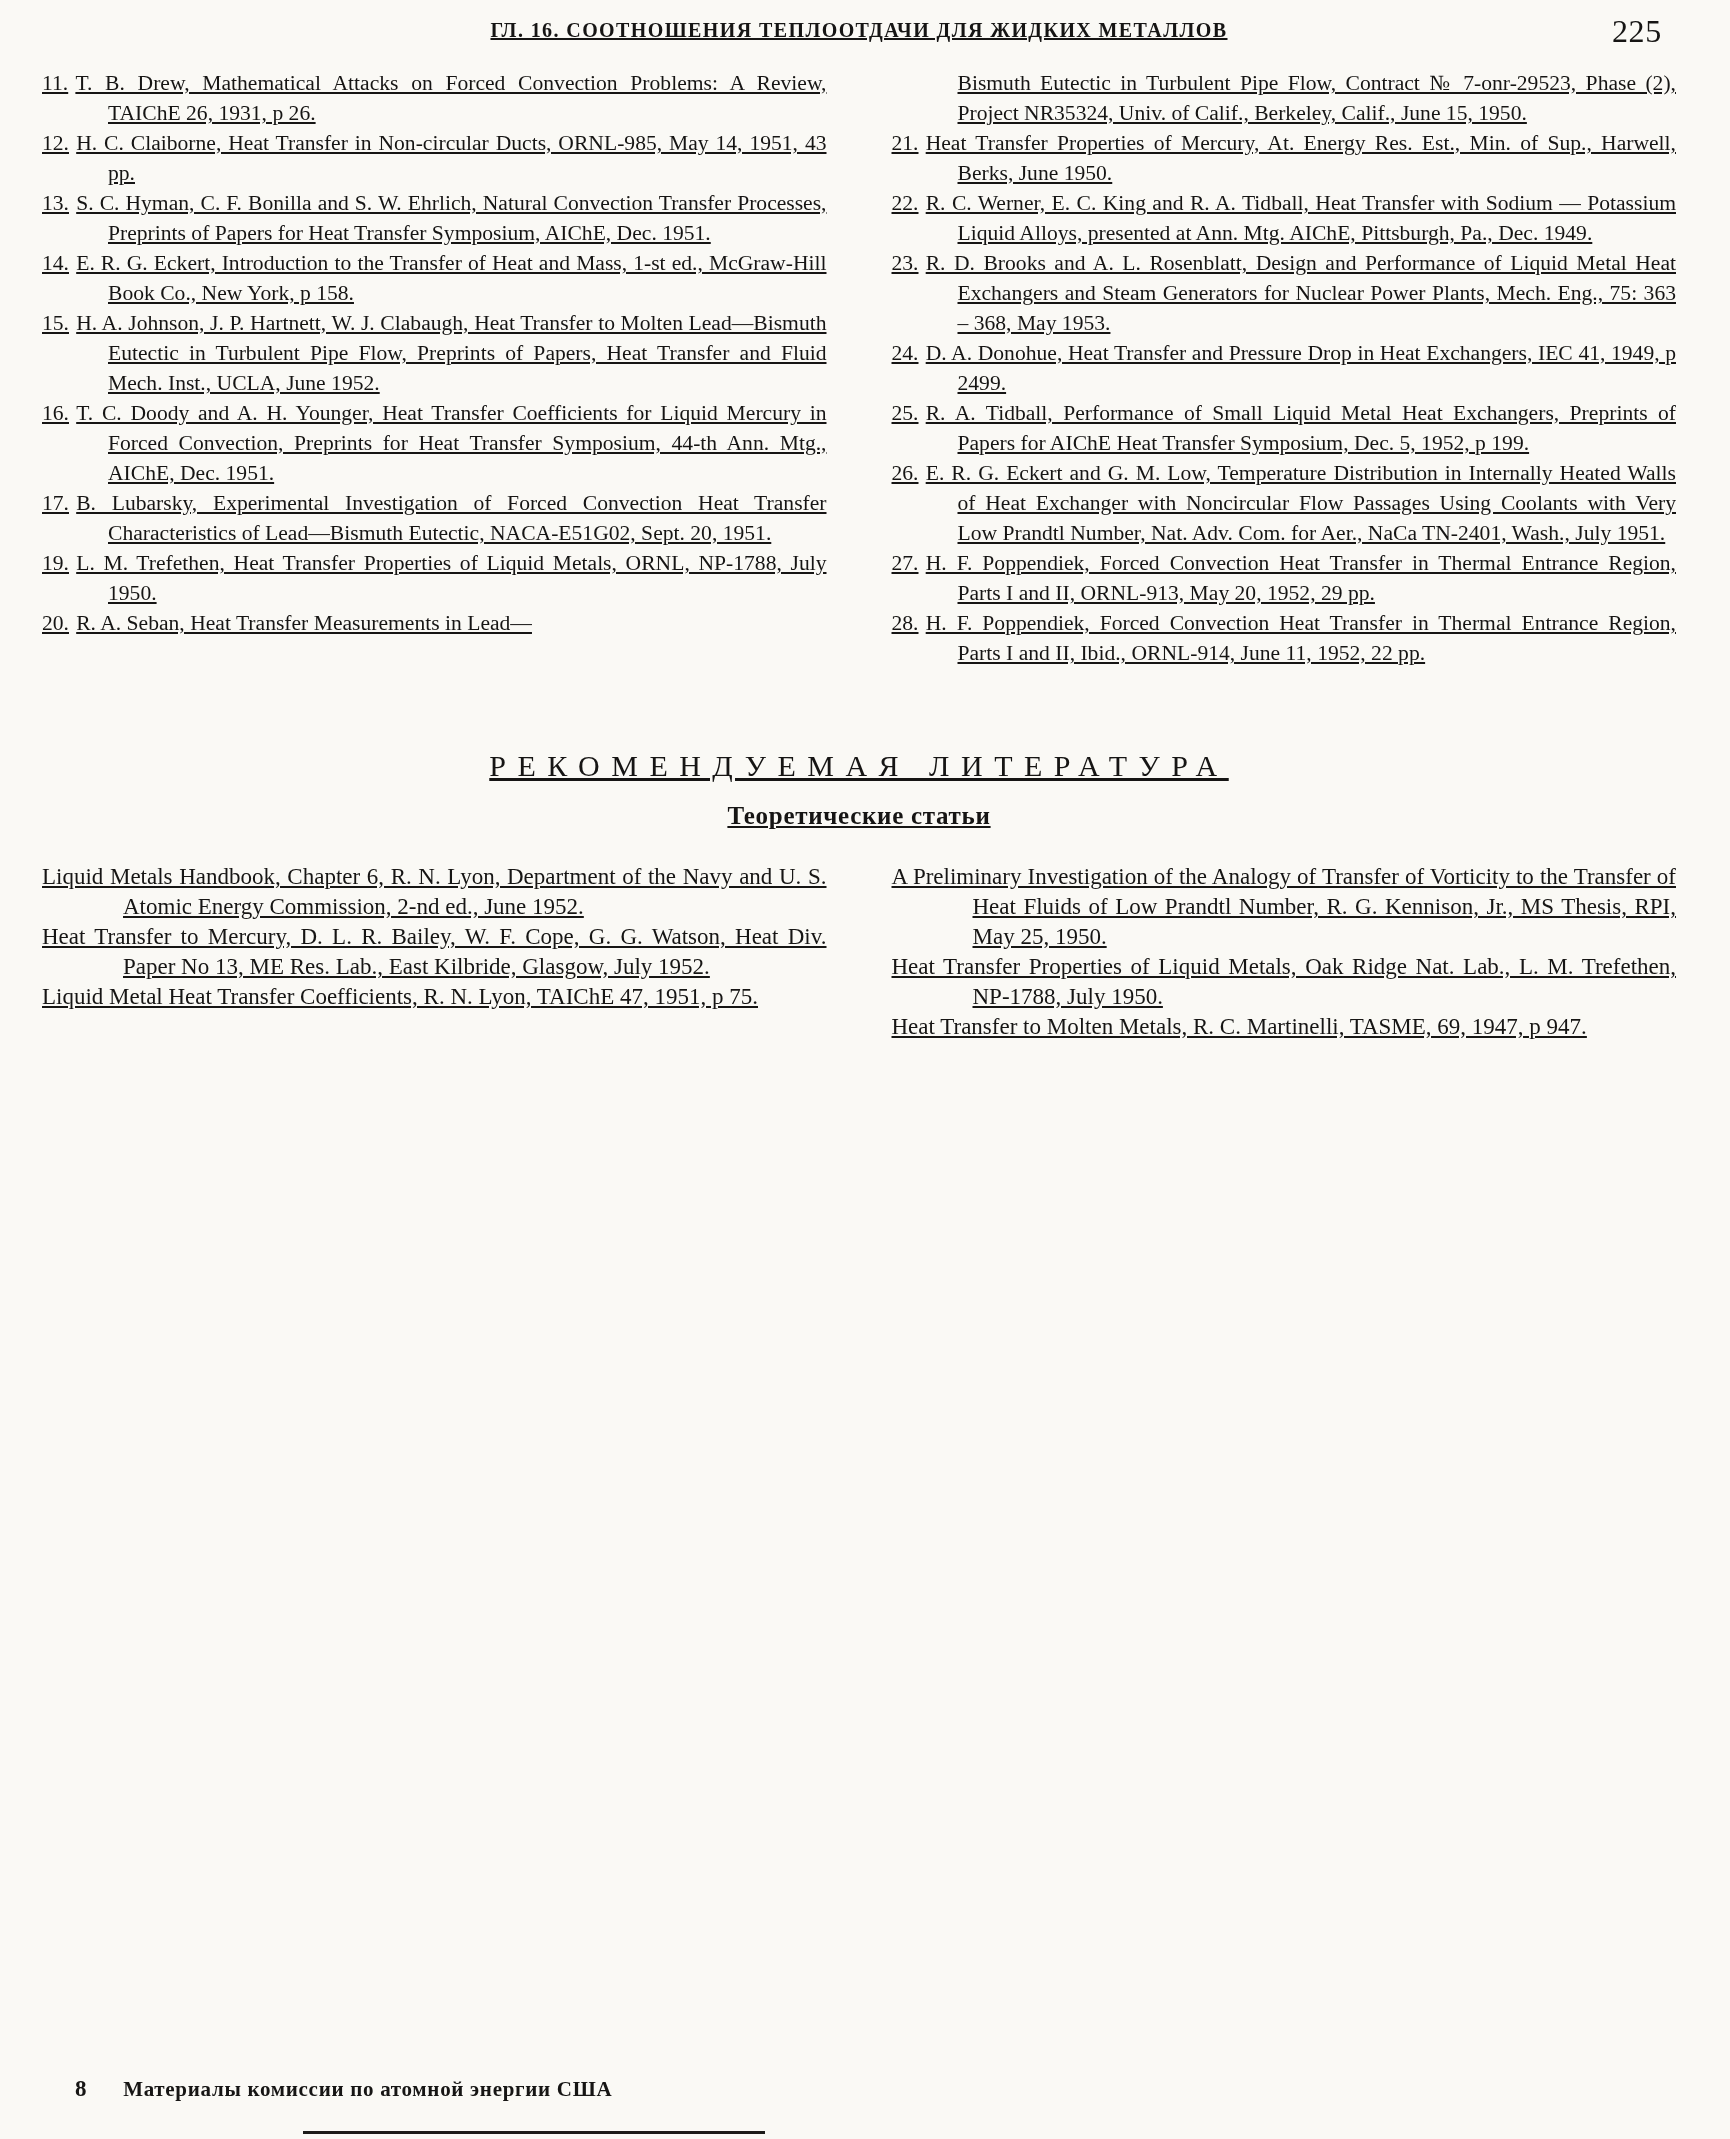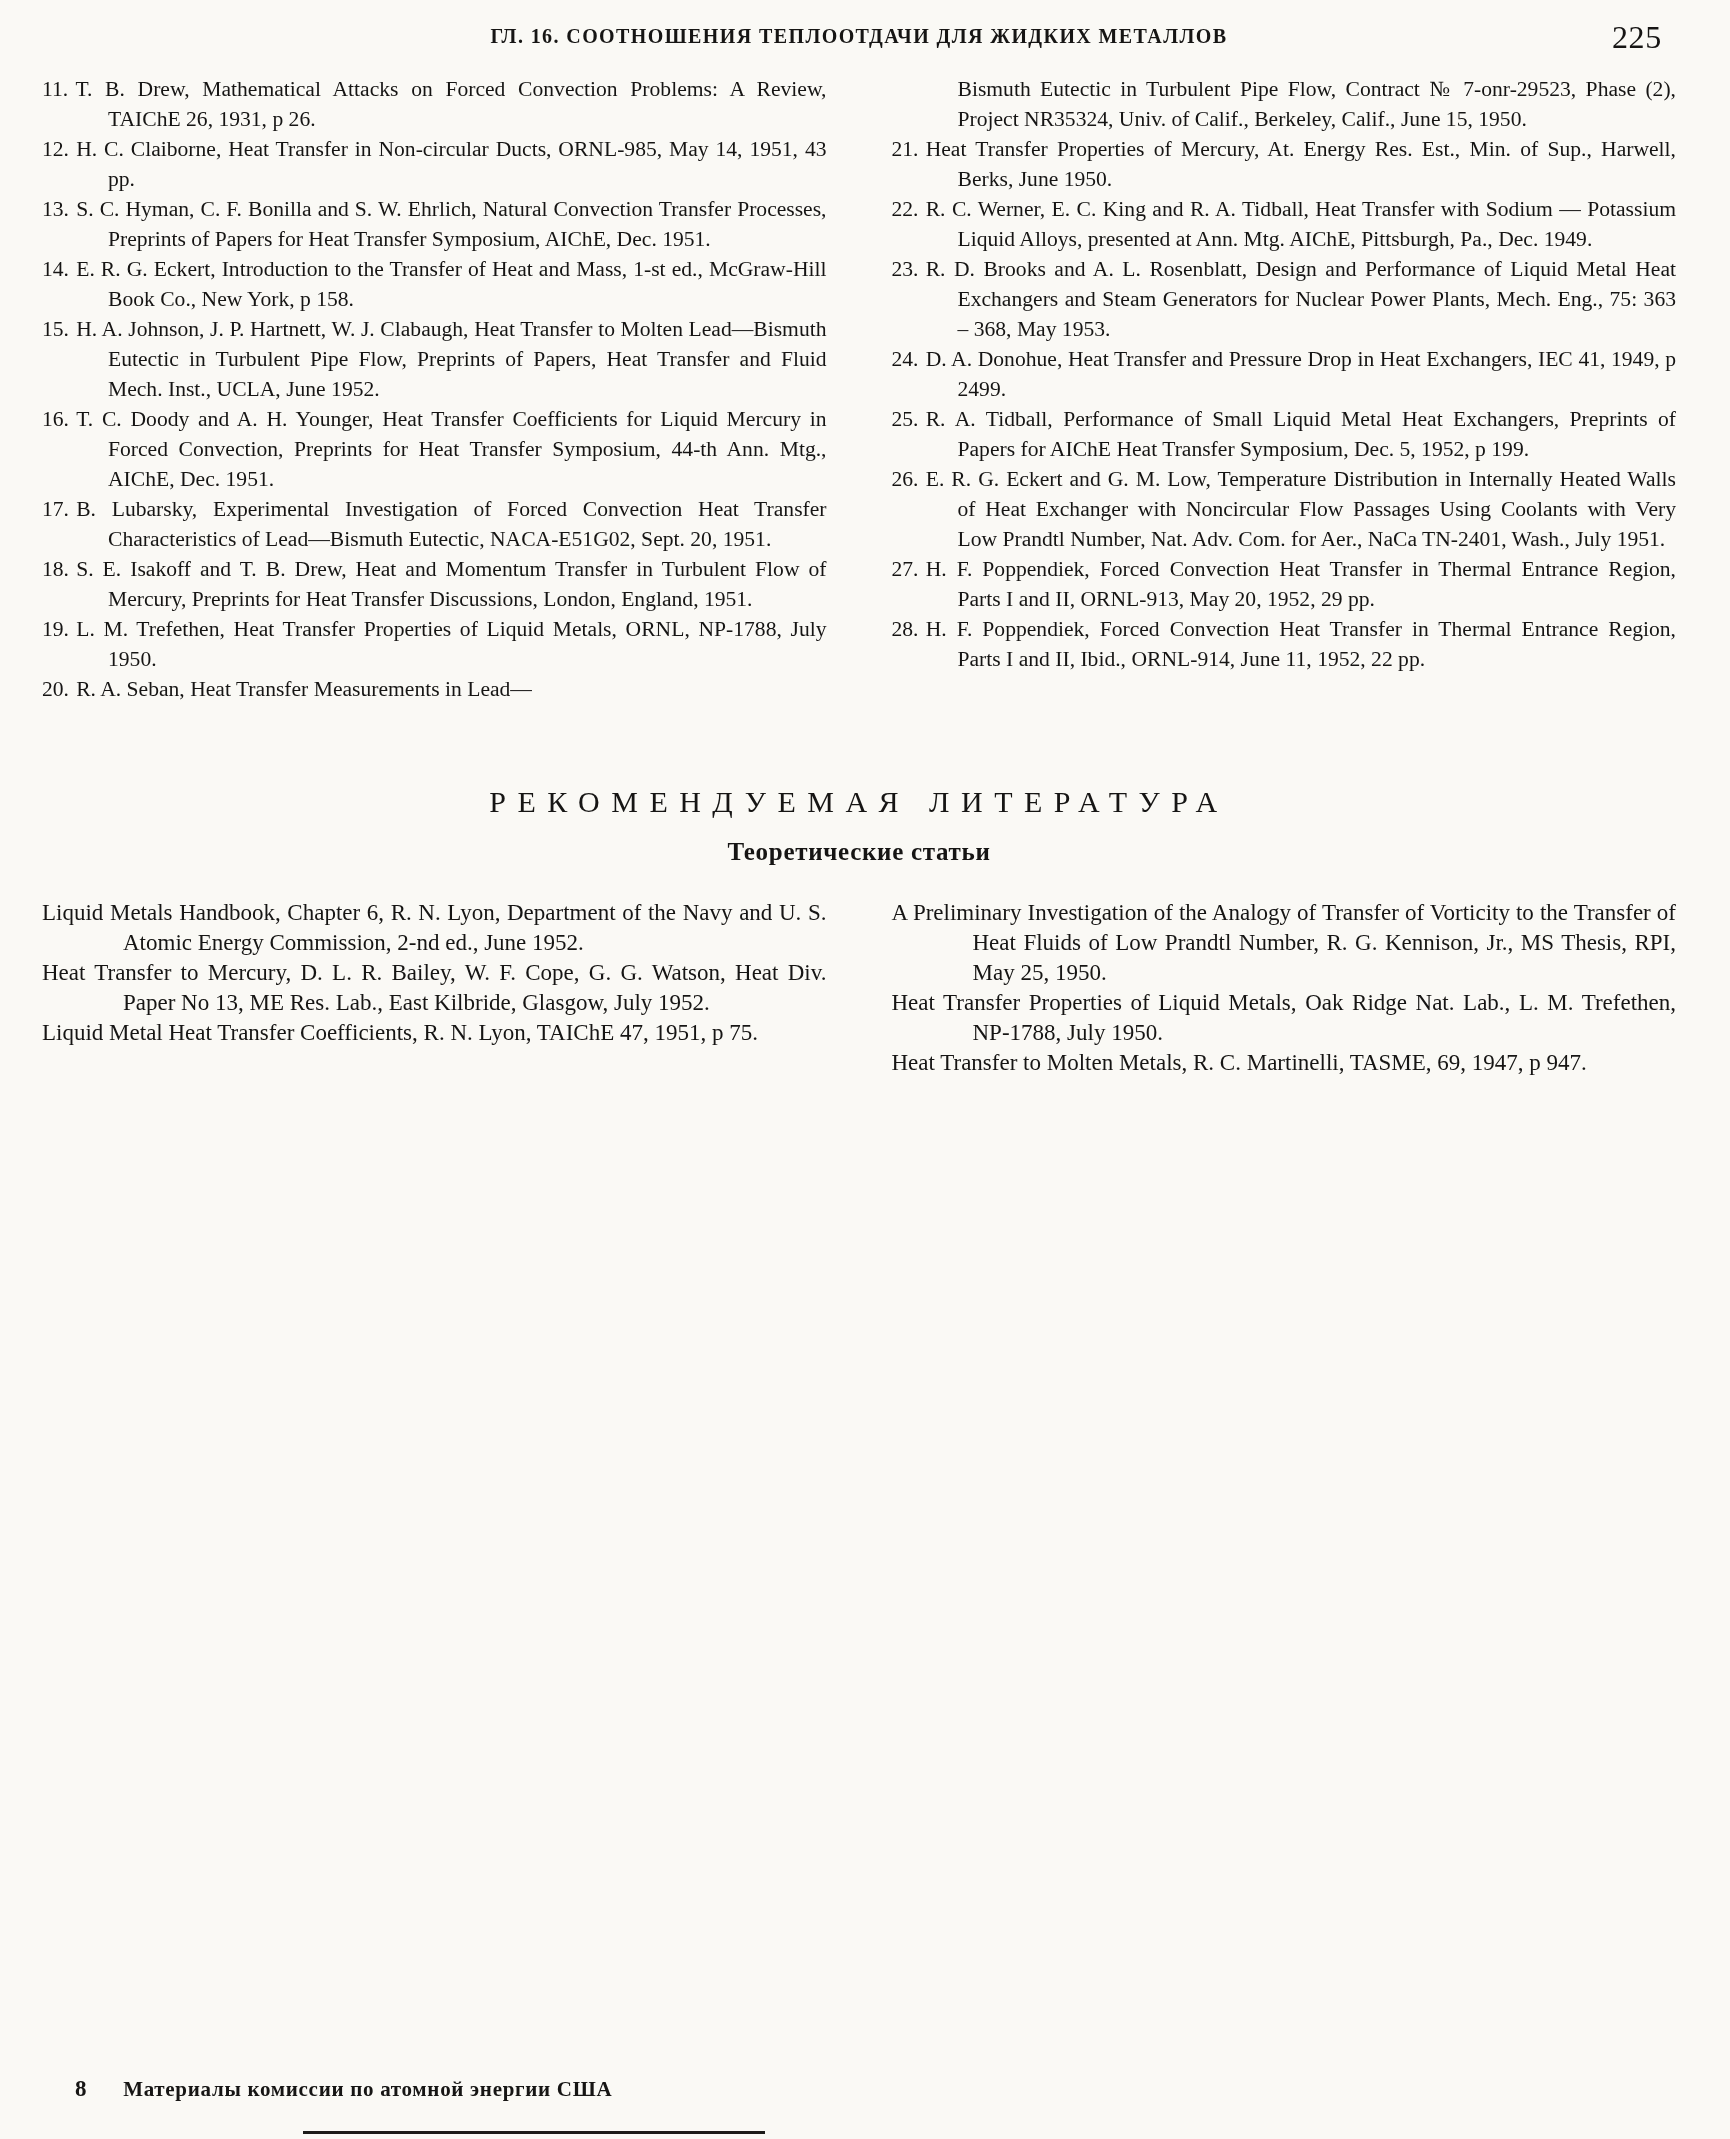--- a/index.html
+++ b/index.html
@@ -9,22 +9,23 @@
   }
   .page {
     position: relative;
     width: 1731px;
     height: 2140px;
     margin: 0 auto;
     background: #faf9f5;
     color: #161514;
     font-family: "Liberation Serif", "DejaVu Serif", serif;
     box-sizing: border-box;
-    padding: 19px 55px 0 42px;
+    padding: 13px 55px 0 42px;
     overflow: hidden;
+    text-decoration: underline;
   }
   .page-header {
     position: relative;
     height: 45px;
     margin-bottom: 10px;
   }
   .running-title {
     text-align: center;
     font-size: 20px;
     letter-spacing: 1.4px;
@@ -111,21 +112,20 @@
   <main class="ref-section">
     <div class="two-col">
       <div class="col" id="refs-left">
           <div class="ref-entry"><span class="ref-num">11.</span><span>T. B. Drew, Mathematical Attacks on Forced Convection Problems: A Review, TAIChE 26, 1931, p 26.</span></div>
           <div class="ref-entry"><span class="ref-num">12.</span><span>H. C. Claiborne, Heat Transfer in Non-circular Ducts, ORNL-985, May 14, 1951, 43 pp.</span></div>
           <div class="ref-entry"><span class="ref-num">13.</span><span>S. C. Hyman, C. F. Bonilla and S. W. Ehrlich, Natural Convection Transfer Processes, Preprints of Papers for Heat Transfer Symposium, AIChE, Dec. 1951.</span></div>
           <div class="ref-entry"><span class="ref-num">14.</span><span>E. R. G. Eckert, Introduction to the Transfer of Heat and Mass, 1-st ed., McGraw-Hill Book Co., New York, p 158.</span></div>
           <div class="ref-entry"><span class="ref-num">15.</span><span>H. A. Johnson, J. P. Hartnett, W. J. Clabaugh, Heat Transfer to Molten Lead—Bismuth Eutectic in Turbulent Pipe Flow, Preprints of Papers, Heat Transfer and Fluid Mech. Inst., UCLA, June 1952.</span></div>
           <div class="ref-entry"><span class="ref-num">16.</span><span>T. C. Doody and A. H. Younger, Heat Transfer Coefficients for Liquid Mercury in Forced Convection, Preprints for Heat Transfer Symposium, 44-th Ann. Mtg., AIChE, Dec. 1951.</span></div>
           <div class="ref-entry"><span class="ref-num">17.</span><span>B. Lubarsky, Experimental Investigation of Forced Convection Heat Transfer Characteristics of Lead—Bismuth Eutectic, NACA-E51G02, Sept. 20, 1951.</span></div>
-          <div class="ref-entry"><span class="ref-num">18.</span><span>S. E. Isakoff and T. B. Drew, Heat and Momentum Transfer in Turbulent Flow of Mercury, Preprints for Heat Transfer Discussions, London, England, 1951.</span></div>
           <div class="ref-entry"><span class="ref-num">19.</span><span>L. M. Trefethen, Heat Transfer Properties of Liquid Metals, ORNL, NP-1788, July 1950.</span></div>
           <div class="ref-entry"><span class="ref-num">20.</span><span>R. A. Seban, Heat Transfer Measurements in Lead—</span></div>
         </div>
       <div class="col" id="refs-right">
           <div class="ref-entry cont"><span>Bismuth Eutectic in Turbulent Pipe Flow, Contract № 7-onr-29523, Phase (2), Project NR35324, Univ. of Calif., Berkeley, Calif., June 15, 1950.</span></div>
           <div class="ref-entry"><span class="ref-num">21.</span><span>Heat Transfer Properties of Mercury, At. Energy Res. Est., Min. of Sup., Harwell, Berks, June 1950.</span></div>
           <div class="ref-entry"><span class="ref-num">22.</span><span>R. C. Werner, E. C. King and R. A. Tidball, Heat Transfer with Sodium — Potassium Liquid Alloys, presented at Ann. Mtg. AIChE, Pittsburgh, Pa., Dec. 1949.</span></div>
           <div class="ref-entry"><span class="ref-num">23.</span><span>R. D. Brooks and A. L. Rosenblatt, Design and Performance of Liquid Metal Heat Exchangers and Steam Generators for Nuclear Power Plants, Mech. Eng., 75: 363 – 368, May 1953.</span></div>
           <div class="ref-entry"><span class="ref-num">24.</span><span>D. A. Donohue, Heat Transfer and Pressure Drop in Heat Exchangers, IEC 41, 1949, p 2499.</span></div>
           <div class="ref-entry"><span class="ref-num">25.</span><span>R. A. Tidball, Performance of Small Liquid Metal Heat Exchangers, Preprints of Papers for AIChE Heat Transfer Symposium, Dec. 5, 1952, p 199.</span></div>

